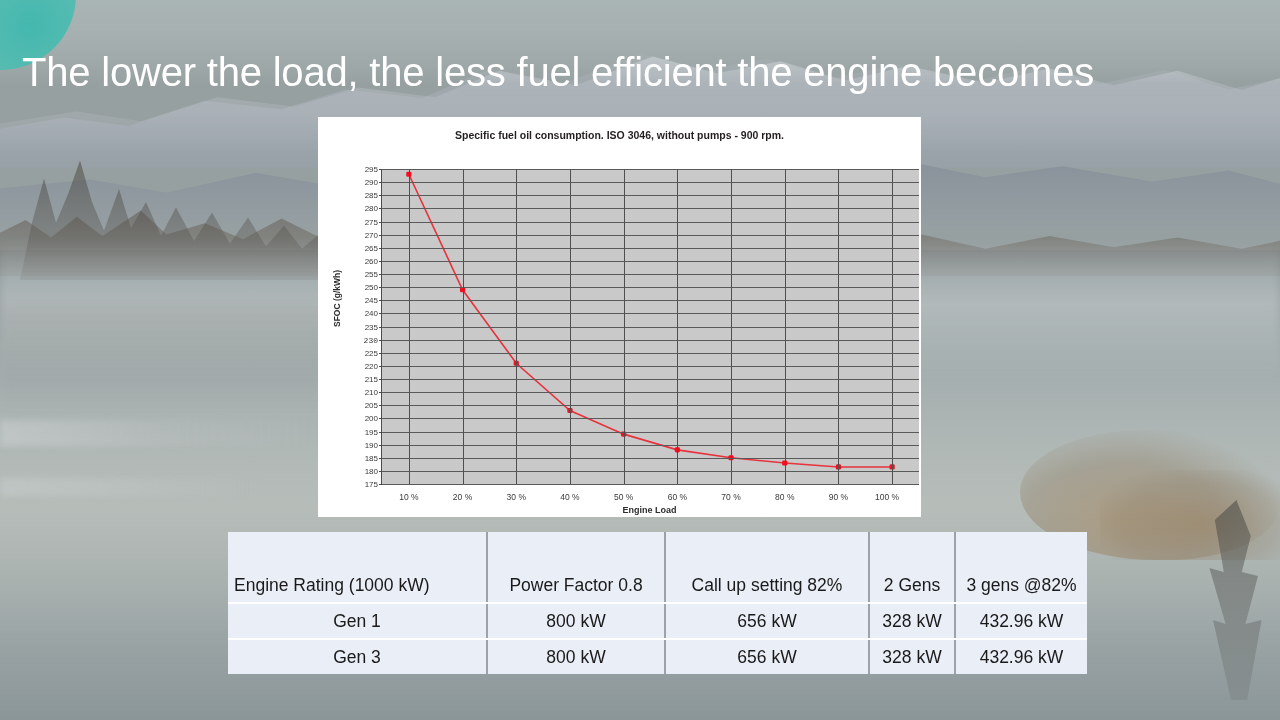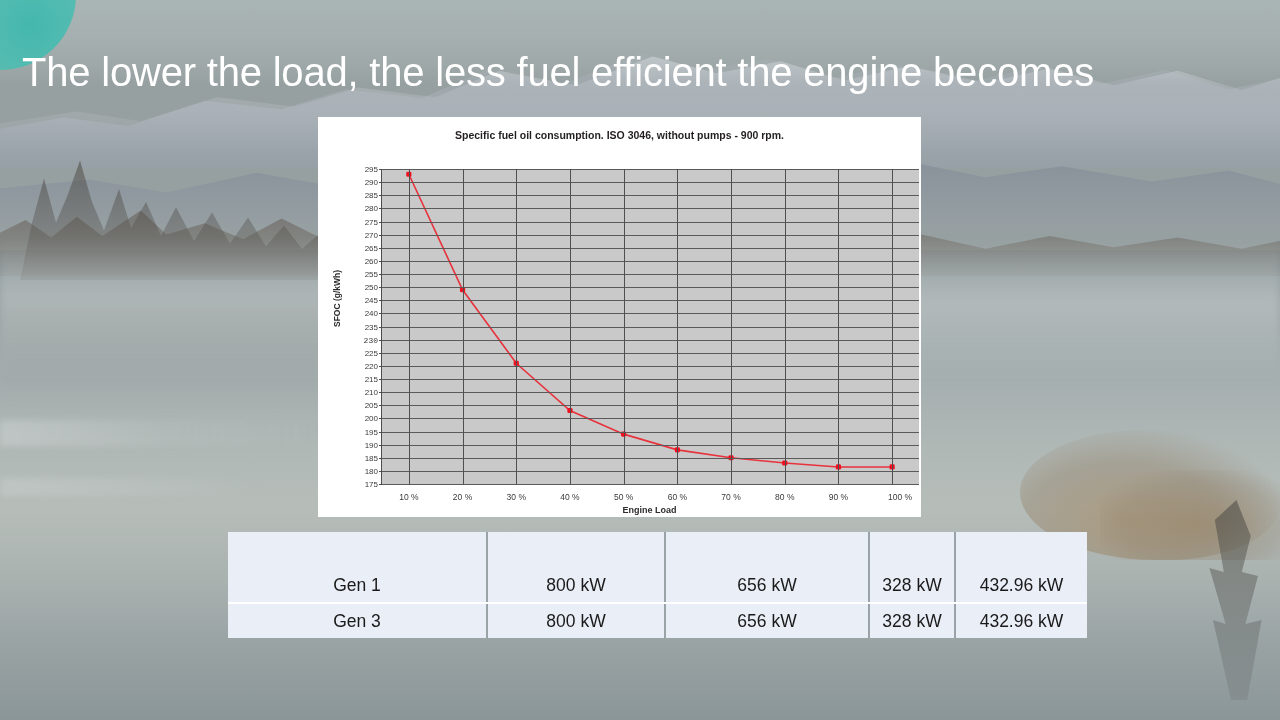--- a/index.html
+++ b/index.html
@@ -426,34 +426,41 @@
           <div class="xtick" style="left: 241.65px;">50 %</div>
           <div class="vgrid" style="left: 295.35px;"></div>
           <div class="xtick" style="left: 295.35px;">60 %</div>
           <div class="vgrid" style="left: 349.05px;"></div>
           <div class="xtick" style="left: 349.05px;">70 %</div>
           <div class="vgrid" style="left: 402.75px;"></div>
           <div class="xtick" style="left: 402.75px;">80 %</div>
           <div class="vgrid" style="left: 456.45px;"></div>
           <div class="xtick" style="left: 456.45px;">90 %</div>
           <div class="vgrid" style="left: 510.15px;"></div>
-          <div class="xtick" style="left: 518px;">100 %</div>
+          <div class="xtick" style="left: 505px;">100 %</div>
         </div>
       <div id="xlabel">Engine Load</div>
     </div>
   </div>
 
   <table id="data-table">
     <tbody>
         <tr class="spacer-row">
           <td style="width: 246px;"></td>
           <td style="width: 164px;"></td>
           <td style="width: 190px;"></td>
           <td style="width: 72px;"></td>
           <td style="width: 119px;"></td>
+        </tr>
+        <tr class="header-row">
+          <td class="col-left" style="width: 246px;">Engine Rating (1000 kW)</td>
+          <td style="width: 164px;">Power Factor 0.8</td>
+          <td style="width: 190px;">Call up setting 82%</td>
+          <td style="width: 72px;">2 Gens</td>
+          <td style="width: 119px;">3 gens @82%</td>
         </tr>
         <tr class="body-row">
           <td style="width: 246px;">Gen 1</td>
           <td style="width: 164px;">800 kW</td>
           <td style="width: 190px;">656 kW</td>
           <td style="width: 72px;">328 kW</td>
           <td style="width: 119px;">432.96 kW</td>
         </tr>
         <tr class="body-row">
           <td style="width: 246px;">Gen 3</td>

